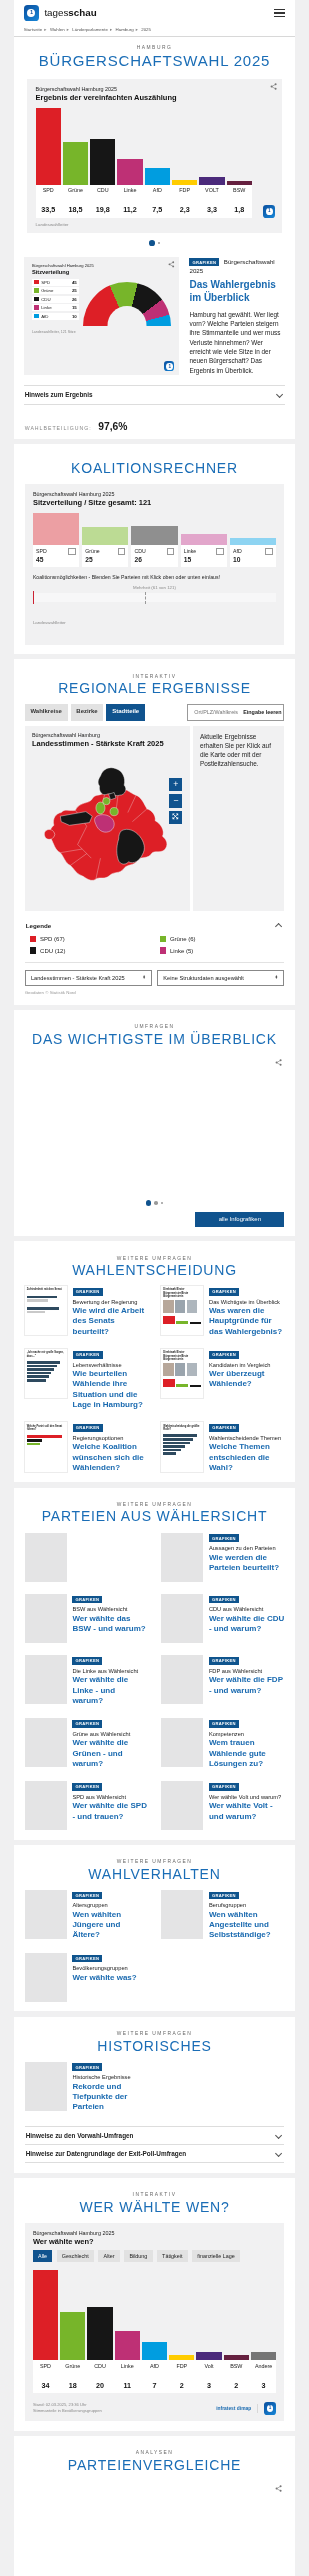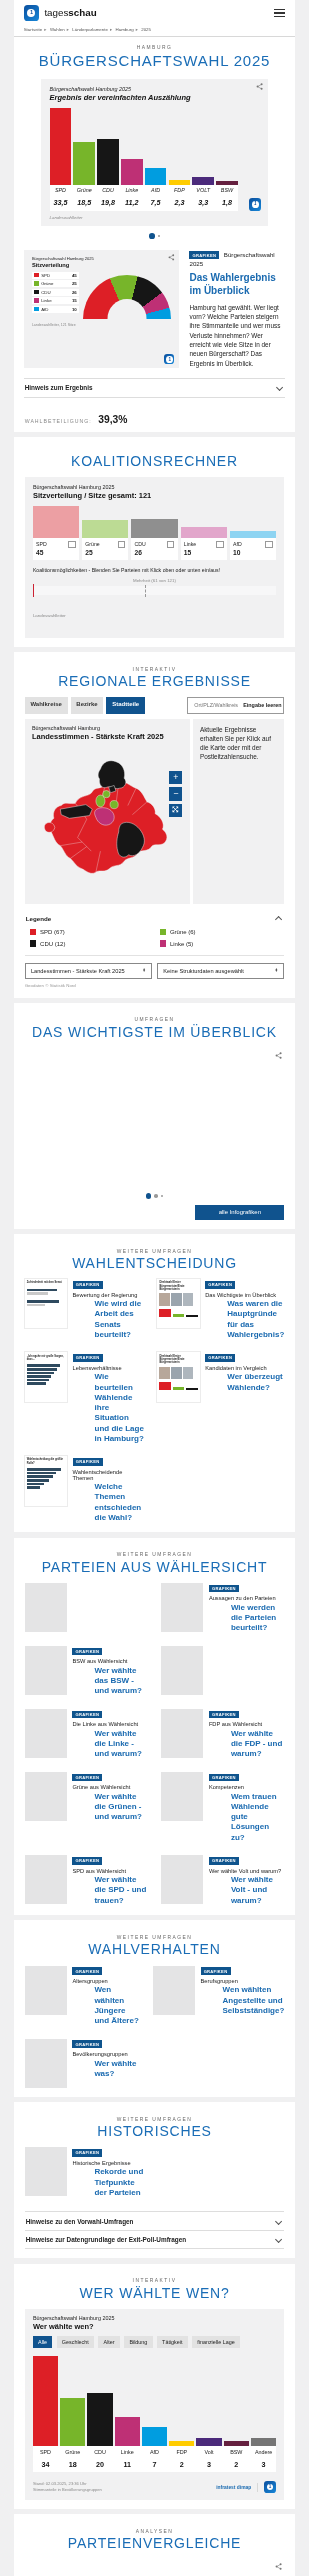--- a/index.html
+++ b/index.html
@@ -25,41 +25,41 @@
   .card{background:#f1f1f2;padding:6.7px 8.2px;position:relative;}
   .ckick{font-size:5.4px;color:#222;}
   .ctitle{font-size:7.5px;font-weight:700;color:#111;margin:1px 0 6.2px;}
   .src{font-size:4.4px;color:#8a8a8a;margin-top:4.1px;}
   .share{position:absolute;top:4.1px;right:4.1px;cursor:pointer;}
   
   .cols{display:flex;gap:2.1px;align-items:flex-end;}
   .lrow{display:flex;gap:2.1px;background:#fff;}
   .lcell{flex:1;text-align:center;padding:2.6px 0 3.1px;}
   .lname{font-size:5.4px;color:#222;}
-  .lval{font-size:7.2px;font-weight:700;color:#111;margin-top:5px;}
+  .lval{font-size:7.2px;font-weight:700;color:#111;margin-top:12px;}
   .bcol{flex:1;display:flex;flex-direction:column;justify-content:flex-end;}
   .bar{width:100%;}
   .ard{width:12.4px;height:12.4px;border-radius:3.1px;background:linear-gradient(140deg,#0b4f9e,#1787d8);position:relative;flex:none;}
   .ard:after{content:"";position:absolute;left:2.8px;top:2.8px;width:6.7px;height:6.7px;border-radius:50%;background:#fff;}
   .ard:before{content:"1";position:absolute;left:4.9px;top:3.1px;font-size:4.6px;font-weight:700;color:#0b4f9e;z-index:1;}
   
   .dots{text-align:center;padding:5.2px 0;}
   .dot{display:inline-block;border-radius:50%;background:#9a9a9a;vertical-align:middle;margin:0 1.5px;cursor:pointer;}
   .d1{width:5.7px;height:5.7px;background:#10538e;}
   .d2{width:3.6px;height:3.6px;}
   .d3{width:2.3px;height:2.3px;}
   
   .tgrid{display:grid;grid-template-columns:1fr 1fr;gap:12.4px 13.4px;}
   .tcard{display:flex;gap:5.7px;}
   .thumb{width:42px;height:49px;background:#e4e4e5;flex:none;position:relative;overflow:hidden;}
   .thumb.w{background:#fff;outline:0.5px solid #ececec;padding:2.1px;width:38px;height:45px;}
   .ttitle{font-size:2.6px;font-weight:700;color:#222;line-height:1.3;}
   .badge{display:inline-block;background:#0f548d;color:#fff;font-size:4.1px;font-weight:700;letter-spacing:0.3px;padding:1.3px 3.1px;}
   .tkick{font-size:5.7px;color:#222;margin:3.1px 0 1.5px;}
-  .thead{font-size:8px;line-height:1.28;color:#1a6ab0;font-weight:600;cursor:pointer;margin-left:22px;}
+  .thead{font-size:8px;line-height:1.28;color:#1a6ab0;font-weight:600;cursor:pointer;}
   
   .acc{display:flex;justify-content:space-between;align-items:center;border-top:0.5px solid #ddd;border-bottom:0.5px solid #ddd;padding:5.2px 1px;font-size:6.4px;font-weight:700;color:#222;cursor:pointer;}
   .acc+.acc{border-top:none;}
   .chev{width:4.1px;height:4.1px;border-right:0.8px solid #555;border-bottom:0.8px solid #555;transform:rotate(45deg);margin-right:2.1px;flex:none;}
   .chev.up{transform:rotate(225deg);margin-top:2.1px;}
   
   .btn{display:block;margin-left:auto;background:#10538e;color:#fff;font-size:6px;text-align:center;width:89px;padding:4.1px 0;cursor:pointer;}
   .chip{display:inline-block;background:#e2e2e2;color:#222;font-size:5.4px;padding:3.1px 5.2px;margin-right:2.1px;cursor:pointer;}
   .chip.on{background:#10538e;color:#fff;}
   .cb{width:5.7px;height:5.7px;border:0.5px solid #999;background:#fff;display:inline-block;flex:none;cursor:pointer;}
@@ -131,21 +131,21 @@
     <span>Länderparlamente</span><span class="sep">▸</span>
     <span>Hamburg</span><span class="sep">▸</span>
     <span>2025</span>
   </div>
 
   <div style="padding:8.2px 0 2.1px;">
     <div class="kick">HAMBURG</div>
     <div class="stitle" style="font-size:15px;">BÜRGERSCHAFTSWAHL 2025</div>
   </div>
 
-  <div style="padding:0 27px;font-style:italic;">
+  <div style="padding:0 13px;">
     <div class="card">
       <svg class="share" width="7.2" height="7.2" viewBox="0 0 16 16">
           <g fill="#777">
             <circle cx="12.5" cy="3" r="2.2"></circle>
             <circle cx="3.5" cy="8" r="2.2"></circle>
             <circle cx="12.5" cy="13" r="2.2"></circle>
           </g>
           <g stroke="#777" stroke-width="1.3">
             <line x1="3.5" y1="8" x2="12.5" y2="3"></line>
             <line x1="3.5" y1="8" x2="12.5" y2="13"></line>
@@ -283,21 +283,21 @@
   <div style="padding:0 9.3px 9.3px;">
     <div class="acc">
       <span>Hinweis zum Ergebnis</span>
         <span class="chev"></span>
     </div>
   </div>
 </div>
 
 <div class="panel" style="padding:7.2px 10.3px;">
   <span style="font-size:5.2px;letter-spacing:1px;color:#888;">WAHLBETEILIGUNG:</span>
-  <span style="font-size:10.3px;font-weight:700;margin-left:4.1px;">39,3%</span>
+  <span style="font-size:10.3px;font-weight:700;margin-left:4.1px;">97,6%</span>
 </div>
 
 <div class="panel pad">
   <div class="stitle" style="margin-top:6.2px;">KOALITIONSRECHNER</div>
   <div class="card">
     <div class="ckick">Bürgerschaftswahl Hamburg 2025</div>
     <div class="ctitle">Sitzverteilung / Sitze gesamt: 121</div>
     <div class="kcols">
       <div class="kcol">
           <div class="bar" style="background: rgb(236, 159, 163); height: 32px;"></div>
@@ -541,20 +541,33 @@
             <div style="flex:1;height:3.1px;background:#77b52a;"></div>
             <div style="flex:1;height:2.6px;background:#161616;"></div>
           </div>
       </div>
       <div><span class="badge">GRAFIKEN</span>
         <div class="tkick">Kandidaten im Vergleich</div>
         <div class="thead">Wer überzeugt Wählende?</div></div>
     </div>
     <div class="tcard">
       <div class="thumb w">
+        <div class="ttitle">Welche Partei soll den Senat führen?</div>
+        <div style="margin-top:4.1px;">
+            <div class="mb" style="width:92%;background:#dd1f26;"></div>
+            <div class="mb" style="width:40%;background:#161616;"></div>
+            <div class="mb" style="width:34%;background:#77b52a;"></div>
+          </div>
+      </div>
+      <div><span class="badge">GRAFIKEN</span>
+        <div class="tkick">Regierungsoptionen</div>
+        <div class="thead">Welche Koalition wünschen sich die Wählenden?</div></div>
+    </div>
+    <div class="tcard">
+      <div class="thumb w">
         <div class="ttitle">Wahlentscheidung die größte Rolle?</div>
         <div style="margin-top:3.1px;">
             <div class="mb" style="width:90%;"></div>
             <div class="mb" style="width:78%;"></div>
             <div class="mb" style="width:70%;"></div>
             <div class="mb" style="width:58%;"></div>
             <div class="mb" style="width:46%;"></div>
             <div class="mb" style="width:34%;"></div>
           </div>
       </div>
@@ -575,20 +588,21 @@
     <div class="tcard">
         <div class="thumb"></div>
       <div><span class="badge">GRAFIKEN</span><div class="tkick">Aussagen zu den Parteien</div><div class="thead">Wie werden die Parteien beurteilt?</div></div>
       </div>
     <div class="tcard">
         <div class="thumb"></div>
       <div><span class="badge">GRAFIKEN</span><div class="tkick">BSW aus Wählersicht</div><div class="thead">Wer wählte das BSW - und warum?</div></div>
       </div>
     <div class="tcard">
         <div class="thumb"></div>
+      <div><span class="badge">GRAFIKEN</span><div class="tkick">CDU aus Wählersicht</div><div class="thead">Wer wählte die CDU - und warum?</div></div>
       </div>
     <div class="tcard">
         <div class="thumb"></div>
       <div><span class="badge">GRAFIKEN</span><div class="tkick">Die Linke aus Wählersicht</div><div class="thead">Wer wählte die Linke - und warum?</div></div>
       </div>
     <div class="tcard">
         <div class="thumb"></div>
       <div><span class="badge">GRAFIKEN</span><div class="tkick">FDP aus Wählersicht</div><div class="thead">Wer wählte die FDP - und warum?</div></div>
       </div>
     <div class="tcard">

